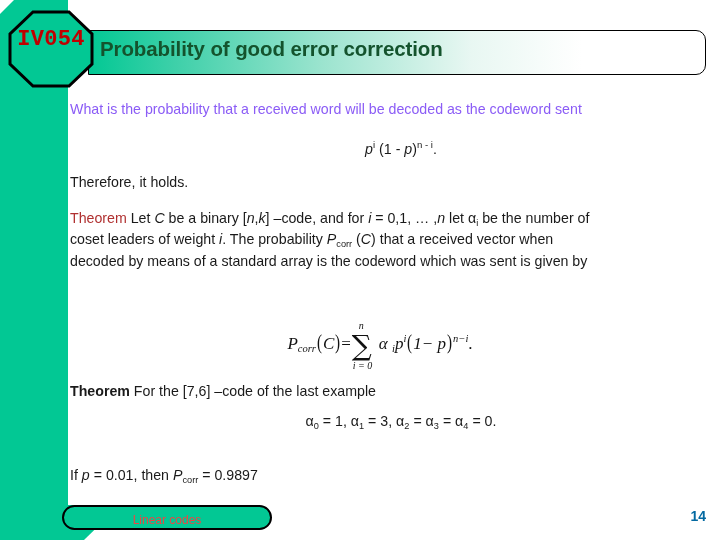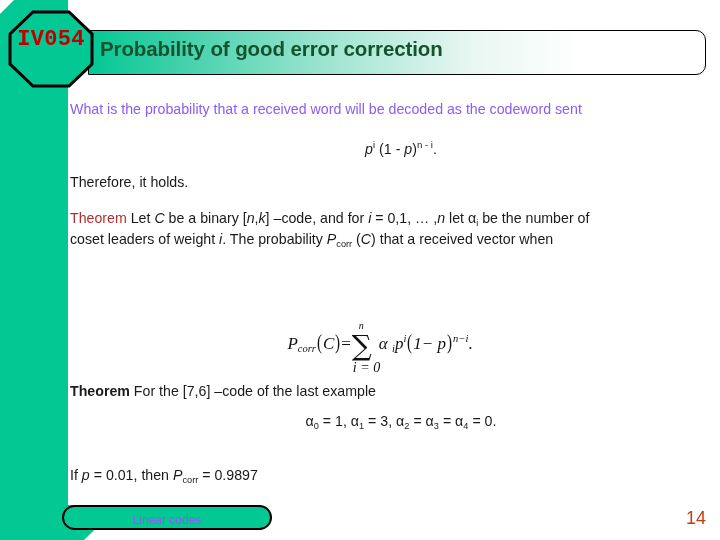--- a/index.html
+++ b/index.html
@@ -165,21 +165,21 @@
     position: absolute;
     left: 7px;
     top: -8px;
     font-size: 10px;
     font-style: italic;
   }
   .sum-bot {
     position: absolute;
     left: 1px;
     top: 32px;
-    font-size: 14px;
+    font-size: 10px;
     font-style: italic;
   }
   .big-paren {
     font-size: 21px;
     font-style: normal;
     font-family: "Liberation Serif", serif;
     display: inline-block;
     transform: scaleX(0.72);
   }
   .fsub {
@@ -212,29 +212,29 @@
   .footer-pill-label {
     position: absolute;
     left: 62px;
     top: 505px;
     width: 210px;
     height: 29px;
     display: flex;
     align-items: center;
     justify-content: center;
     font-size: 12px;
-    color: #8b5cf6;
+    color: #ef4444;
   }
   .page-number {
     position: absolute;
     right: 14px;
     top: 508px;
-    font-size: 18px;
-    font-weight: normal;
-    color: #c2410c;
+    font-size: 14px;
+    font-weight: bold;
+    color: #0369a1;
   }
 </style>
 </head>
 <body>
 
 <div id="slide">
 
   <div class="green-band"></div>
   <div class="green-band-tail"></div>
 
@@ -259,20 +259,21 @@
     <p class="para indent-center"><i>p</i><sup>i</sup> (1 - <i>p</i>)<sup>n - i</sup>.</p>
 
     <div class="gap-3"></div>
 
     <p class="para">Therefore, it holds.</p>
 
     <div class="gap-4"></div>
 
     <p class="para"><span class="theorem-kw">Theorem</span> Let <i>C</i> be a binary [<i>n</i>,<i>k</i>] –code, and for <i>i</i> = 0,1, … ,<i>n</i> let α<sub>i</sub> be the number of</p>
     <p class="para">coset leaders of weight <i>i</i>. The probability <i>P</i><sub>corr</sub> (<i>C</i>) that a received vector  when</p>
+    <p class="para">decoded by means of a standard array is the codeword which was sent is given by</p>
 
   </div>
 
   <div class="formula-block">
     <span class="formula-inner">
       <span>P<span class="fsub">corr</span></span><span class="big-paren">(</span><span>C</span><span class="big-paren">)</span><span style="font-style:normal;">=</span><span class="sum-wrap"><span class="sum-top">n</span><span class="sum-sign">∑</span><span class="sum-bot">i = 0</span></span><span>α</span> <span class="fsub">i</span><span>p</span><span class="fsup">i</span><span class="big-paren">(</span><span>1− p</span><span class="big-paren">)</span><span class="fsup">n−i</span><span style="font-style:normal;">.</span>
     </span>
   </div>
 
   <div class="body" style="top:382px;">

